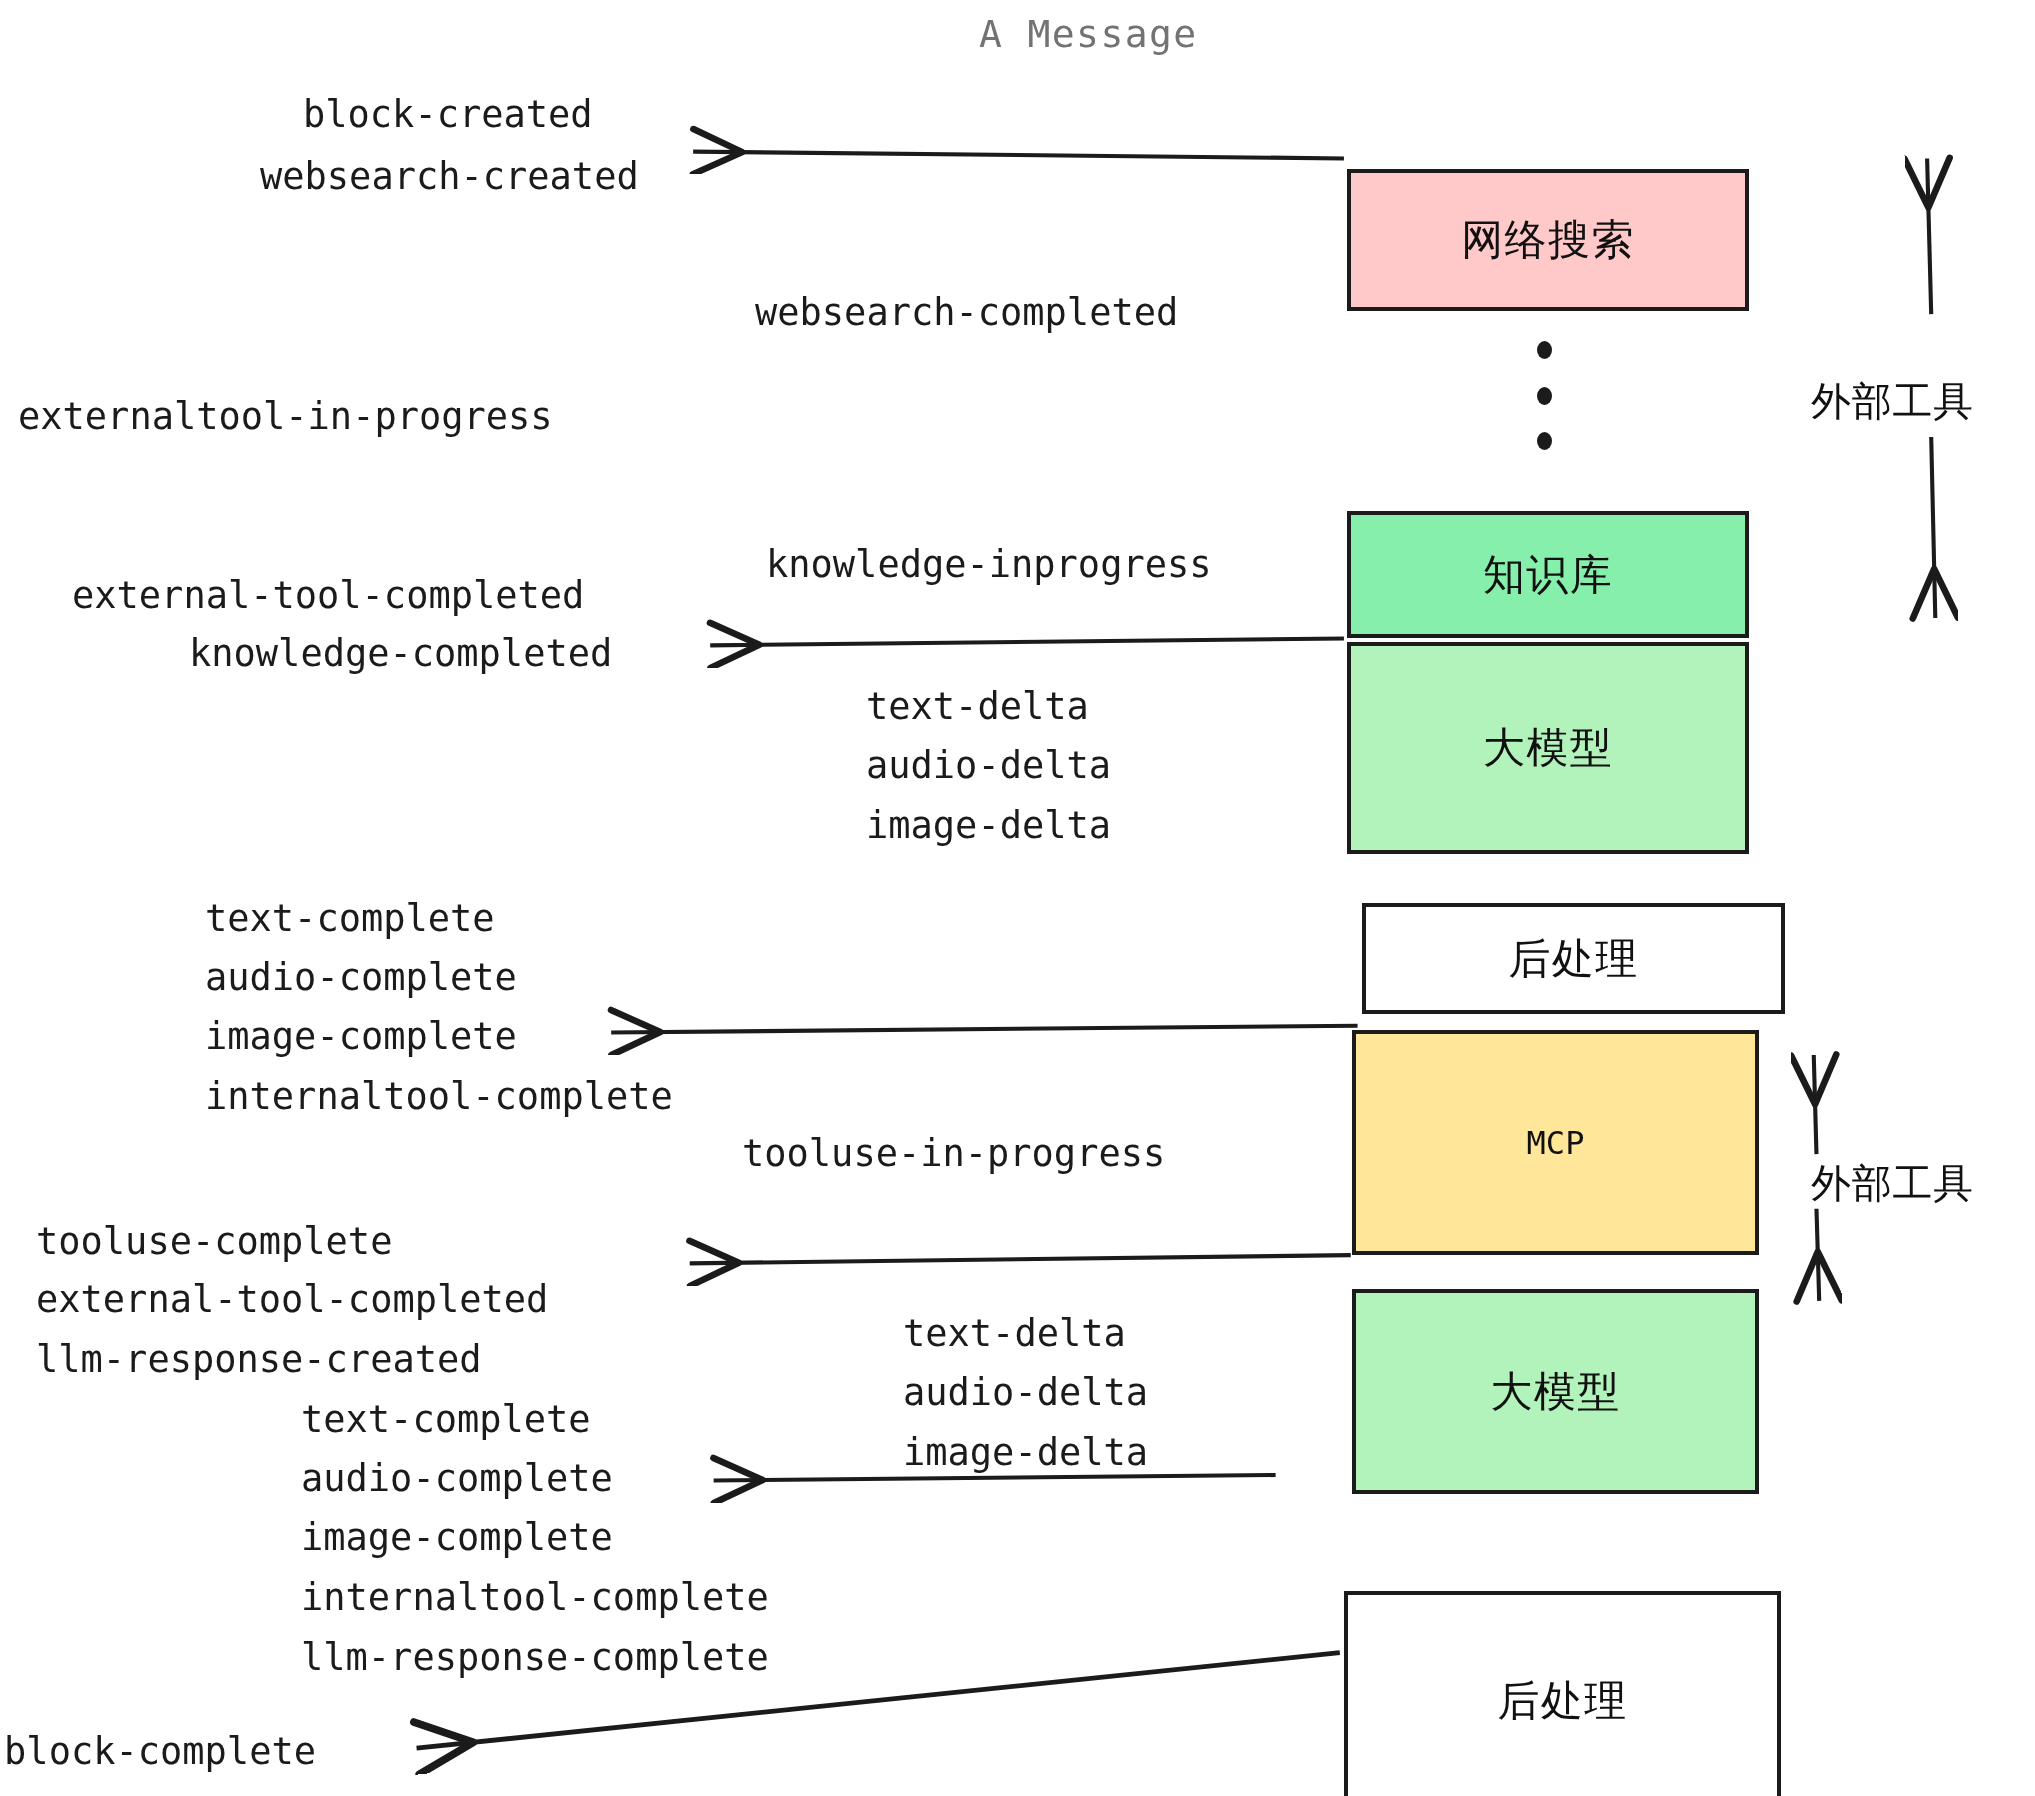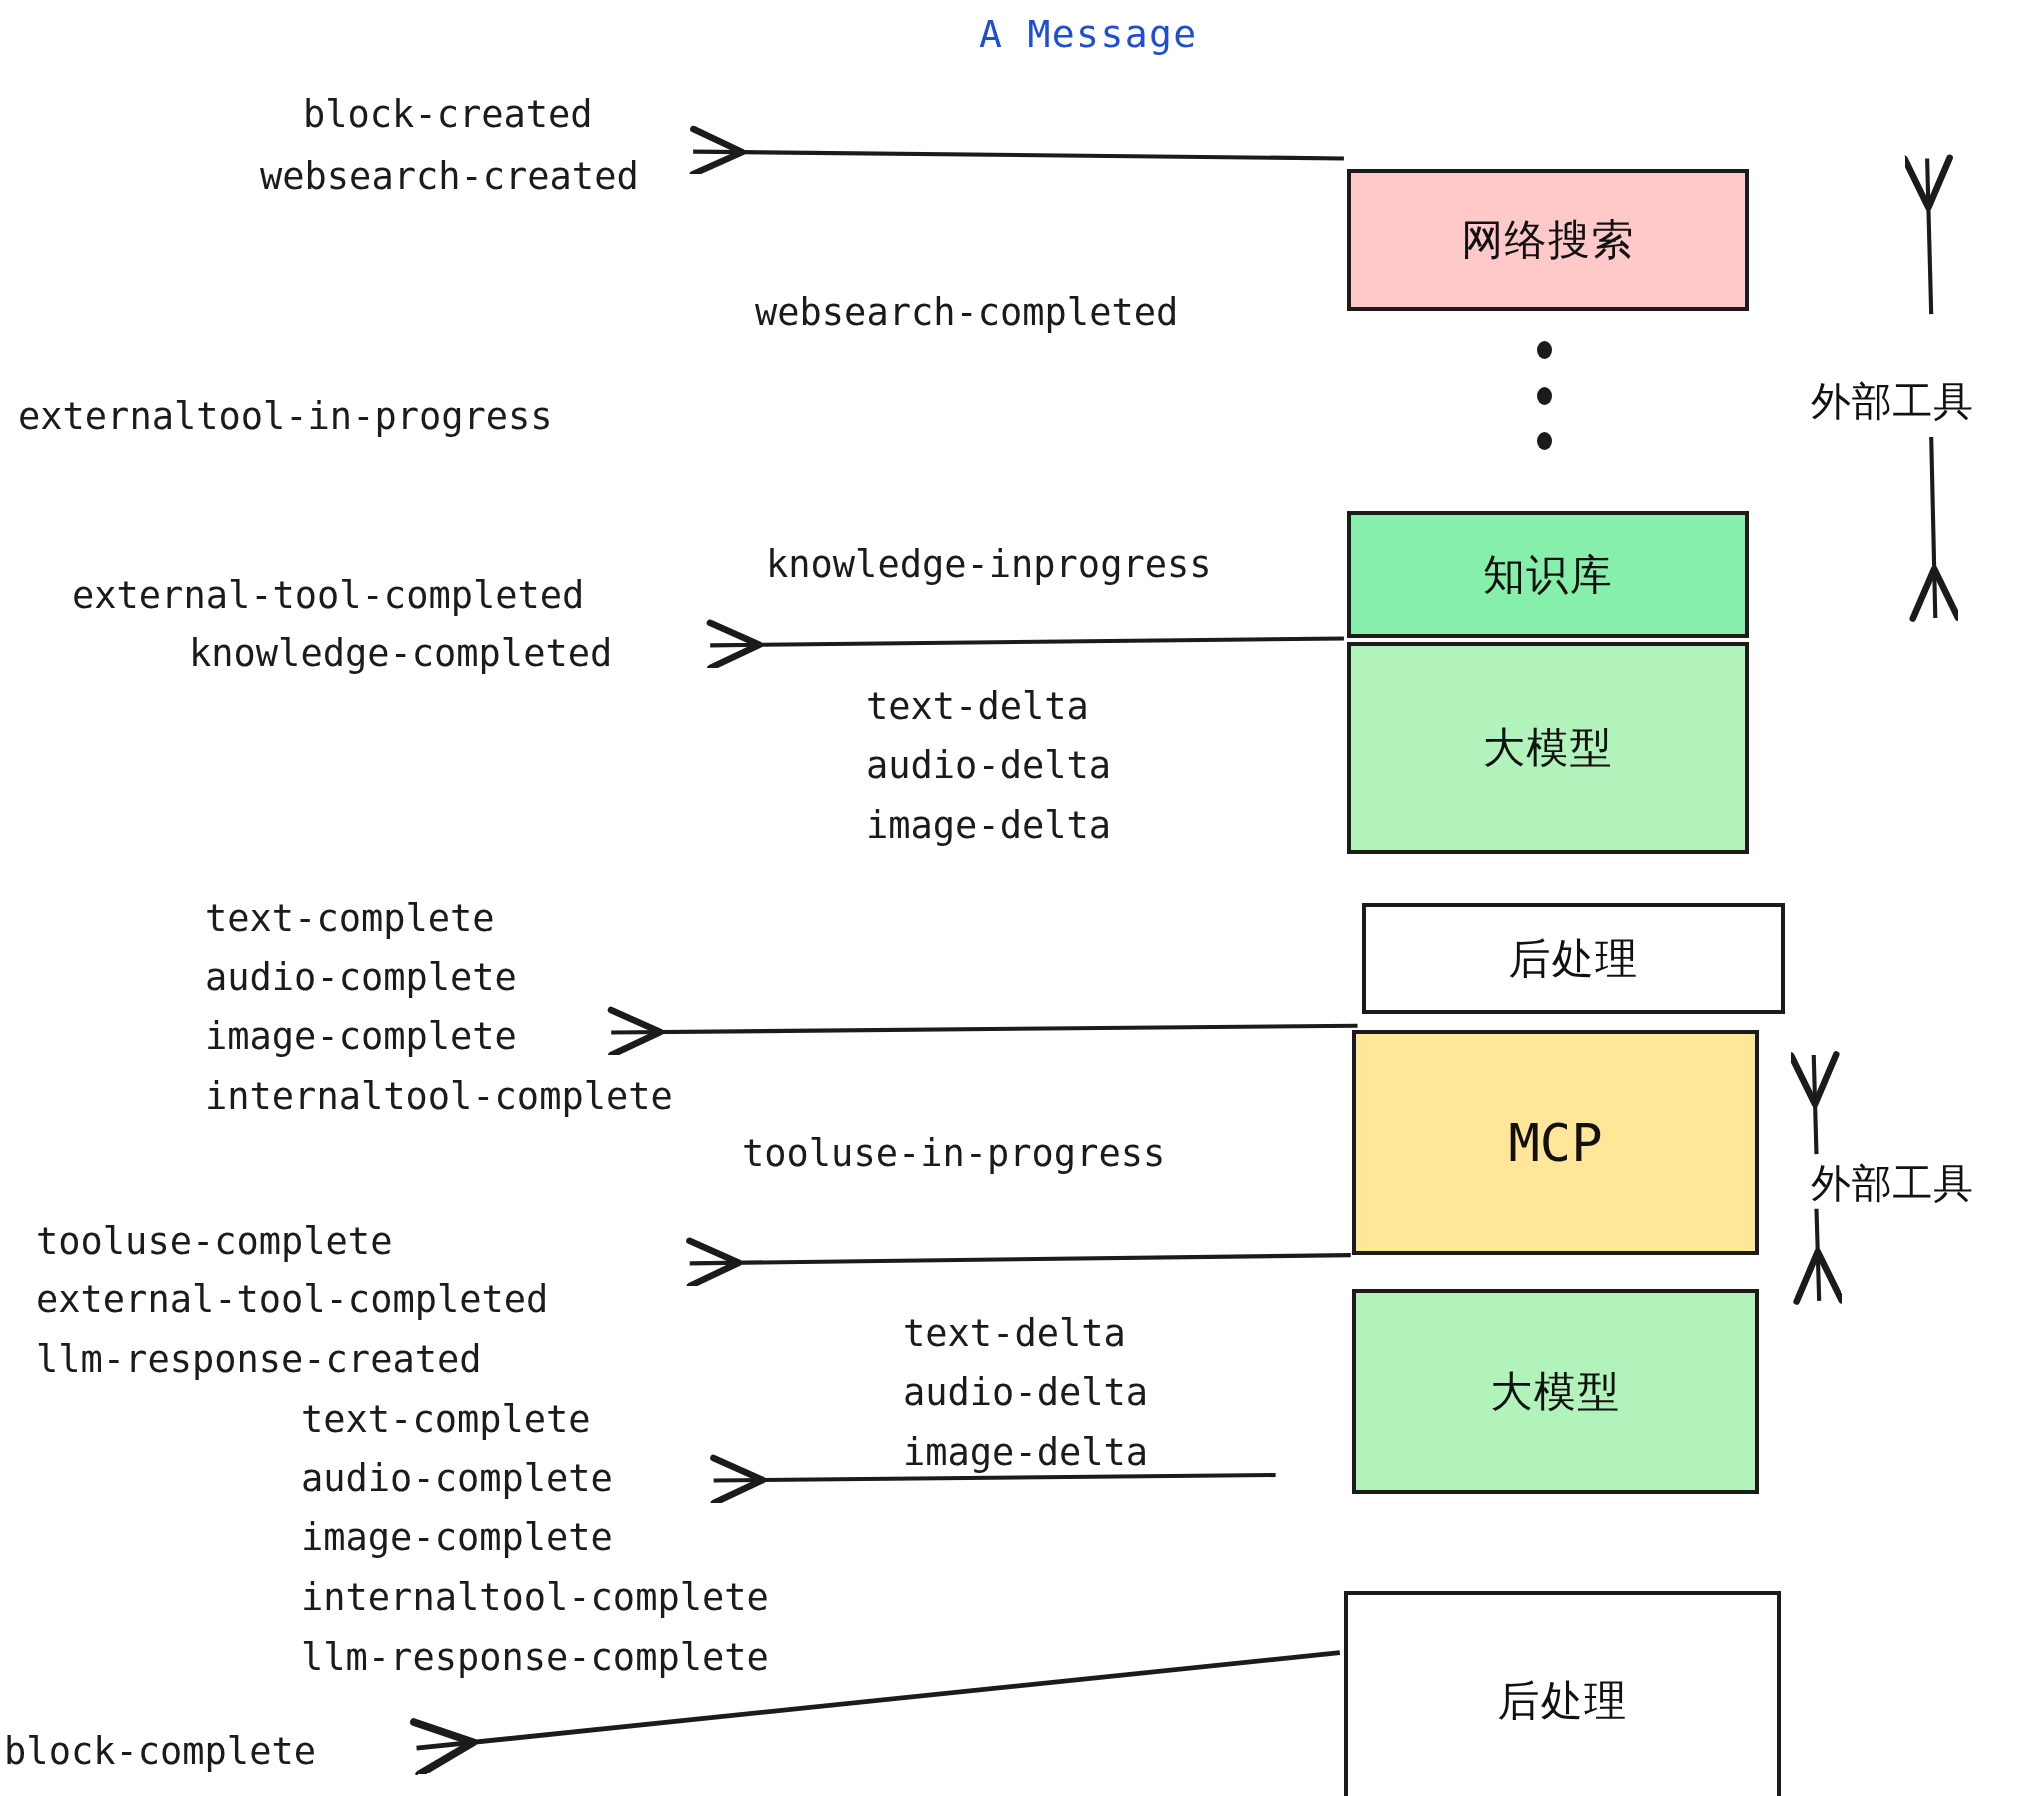--- a/index.html
+++ b/index.html
@@ -19,40 +19,40 @@
     color:#1b1b1b;
     white-space:pre;
     letter-spacing:0px;
     font-weight:400;
   }
   
   .title{
     position:absolute;
     font-family:"DejaVu Sans Mono","Liberation Mono",monospace;
     font-size:38px;
-    color:#1d4ed8;
+    color:#737373;
     white-space:pre;
     letter-spacing:1.4px;
   }
   
   .box{
     position:absolute;
     border:4.1px solid #1b1b1b;
     box-sizing:border-box;
     display:flex;
     align-items:center;
     justify-content:center;
     font-family:"DejaVu Sans","Liberation Sans",sans-serif;
     font-size:42px;
     color:#111;
     letter-spacing:1.4px;
   }
   .box.mono{
     font-family:"DejaVu Sans Mono","Liberation Mono",monospace;
-    font-size:52px;
+    font-size:32px;
     letter-spacing:0;
     text-align:center;
   }
   
   .side{
     position:absolute;
     font-family:"DejaVu Sans","Liberation Sans",sans-serif;
     font-size:40px;
     color:#111;
     white-space:pre;

